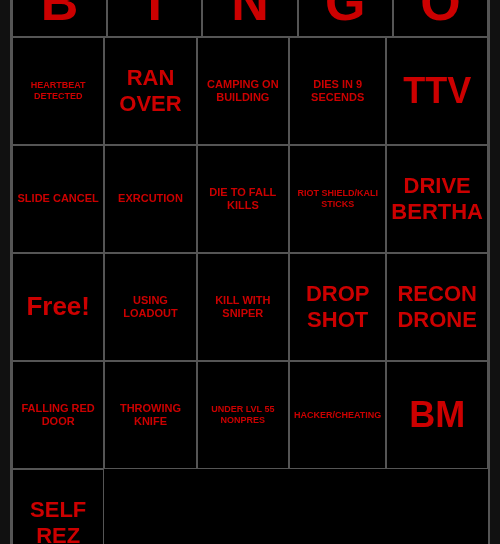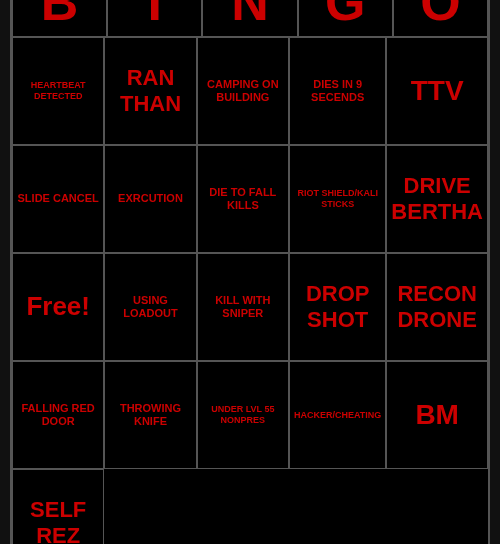--- a/index.html
+++ b/index.html
@@ -46,21 +46,21 @@
       font-weight: bold;
       font-size: 11px;
       padding: 4px;
       height: 108px;
       line-height: 1.2;
     }
     .bingo-cell.large-text {
       font-size: 22px;
     }
     .bingo-cell.xlarge-text {
-      font-size: 28px;
+      font-size: 36px;
     }
     .bingo-cell.free {
       font-size: 26px;
     }
     .bingo-cell.small-text {
       font-size: 9px;
     }
   </style>
 </head>
 <body>
@@ -68,21 +68,21 @@
 <div class="bingo-card">
   <div class="bingo-header">
   <div class="bingo-letter">B</div>
       <div class="bingo-letter">I</div>
       <div class="bingo-letter">N</div>
       <div class="bingo-letter">G</div>
       <div class="bingo-letter">O</div>
     </div>
   <div class="bingo-grid">
   <div class="bingo-cell small-text">HEARTBEAT DETECTED</div>
-      <div class="bingo-cell large-text">RAN THAN</div>
+      <div class="bingo-cell large-text">RAN OVER</div>
       <div class="bingo-cell">CAMPING ON BUILDING</div>
       <div class="bingo-cell">DIES IN 9 SECENDS</div>
       <div class="bingo-cell xlarge-text">TTV</div>
       <div class="bingo-cell">SLIDE CANCEL</div>
       <div class="bingo-cell">EXRCUTION</div>
       <div class="bingo-cell">DIE TO FALL KILLS</div>
       <div class="bingo-cell small-text">RIOT SHIELD/KALI STICKS</div>
       <div class="bingo-cell large-text">DRIVE BERTHA</div>
       <div class="bingo-cell free">Free!</div>
       <div class="bingo-cell">USING LOADOUT</div>

